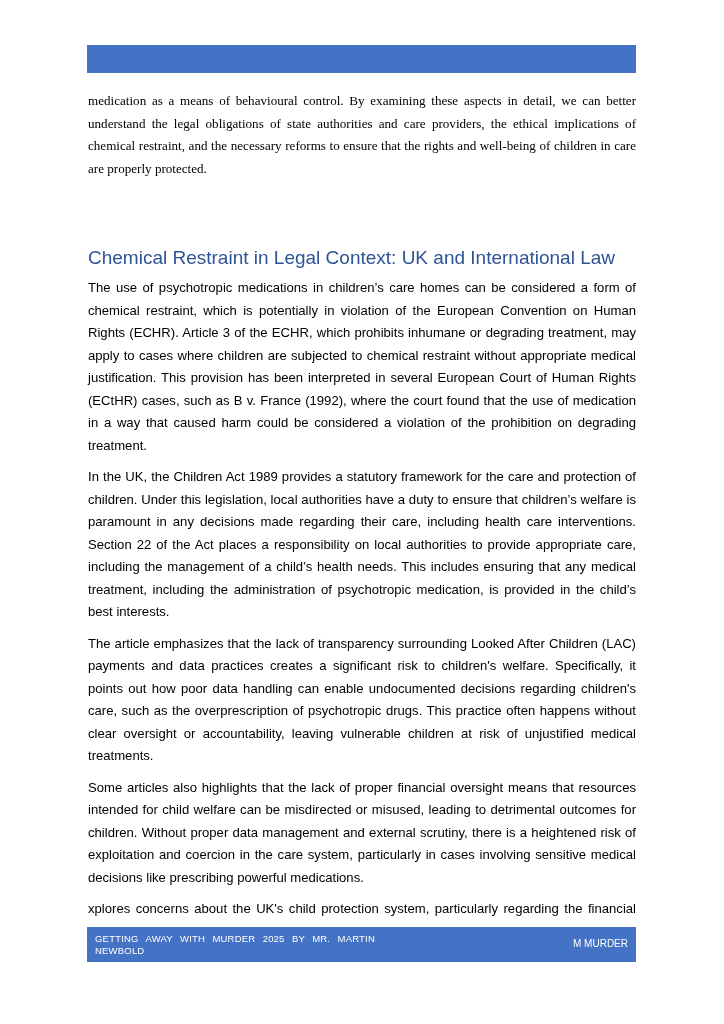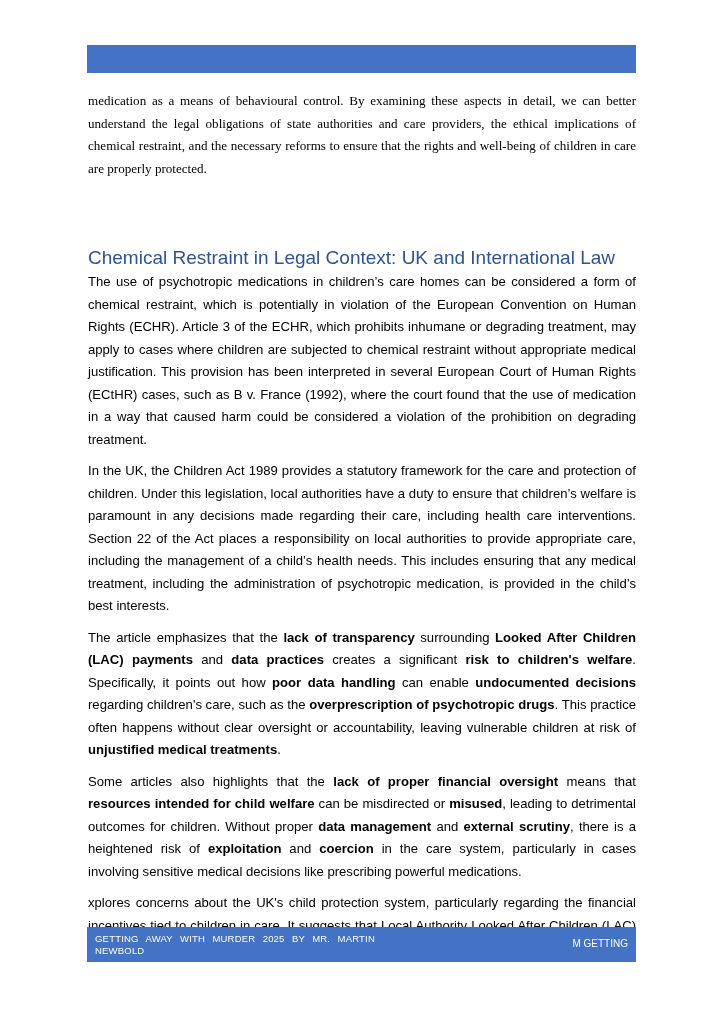--- a/index.html
+++ b/index.html
@@ -3,25 +3,25 @@
 <meta charset="utf-8">
 <style>
   html, body { margin: 0; padding: 0; background: #ffffff; }
   body { width: 724px; height: 1024px; position: relative; overflow: hidden;
          font-family: "Liberation Sans", "DejaVu Sans", sans-serif; color: #000; }
   .header-bar { position: absolute; left: 87px; top: 45px; width: 549px; height: 28px;
                 background: #4472C4; color: #ffffff; font-size: 13px; line-height: 28px;
                 text-align: center; white-space: pre; }
   .content { position: absolute; left: 88px; top: 90px; width: 548px; font-family: Liberation Serif, serif; }
   .para { font-size: 13.1px; line-height: 22.5px; text-align: justify; margin: 0 0 9px 0; }
-  .para b { font-weight: bold; }
+  .para b { font-weight: normal; }
   .intro { margin-bottom: 0; }
   .heading { color: #2F5496; font-size: 19px; font-weight: normal; margin: 0;
              position: absolute; left: 88px; top: 245px; width: 548px; line-height: 26px; }
-  .body-wrap { position: absolute; left: 88px; top: 271px; width: 548px; }
+  .body-wrap { position: absolute; left: 88px; top: 277px; width: 548px; }
   .footer-bar { position: absolute; left: 87px; top: 927px; width: 549px; height: 35px;
                 background: #4472C4; color: #ffffff; font-size: 9.5px; }
   .footer-left { position: absolute; left: 8px; top: 6px; width: 280px; line-height: 12px;
                  text-transform: uppercase; text-align: justify; letter-spacing: 0.2px; }
   .footer-right { position: absolute; right: 8px; top: 11px; line-height: 12px; font-size: 10px; }
 </style>
 </head>
 <body>
 
 <div class="header-bar">
@@ -37,14 +37,14 @@
 <div class="body-wrap">
   <p class="para"><span>The use of psychotropic medications in children’s care homes can be considered a form of chemical restraint, which is potentially in violation of the European Convention on Human Rights (ECHR). Article 3 of the ECHR, which prohibits inhumane or degrading treatment, may apply to cases where children are subjected to chemical restraint without appropriate medical justification. This provision has been interpreted in several European Court of Human Rights (ECtHR) cases, such as B v. France (1992), where the court found that the use of medication in a way that caused harm could be considered a violation of the prohibition on degrading treatment.</span></p>
   <p class="para"><span>In the UK, the Children Act 1989 provides a statutory framework for the care and protection of children. Under this legislation, local authorities have a duty to ensure that children’s welfare is paramount in any decisions made regarding their care, including health care interventions. Section 22 of the Act places a responsibility on local authorities to provide appropriate care, including the management of a child’s health needs. This includes ensuring that any medical treatment, including the administration of psychotropic medication, is provided in the child’s best interests.</span></p>
   <p class="para"><span>The article emphasizes that the </span><b>lack of transparency</b><span> surrounding </span><b>Looked After Children (LAC) payments</b><span> and </span><b>data practices</b><span> creates a significant </span><b>risk to children's welfare</b><span>. Specifically, it points out how </span><b>poor data handling</b><span> can enable </span><b>undocumented decisions</b><span> regarding children's care, such as the </span><b>overprescription of psychotropic drugs</b><span>. This practice often happens without clear oversight or accountability, leaving vulnerable children at risk of </span><b>unjustified medical treatments</b><span>.</span></p>
   <p class="para"><span>Some articles also highlights that the </span><b>lack of proper financial oversight</b><span> means that </span><b>resources intended for child welfare</b><span> can be misdirected or </span><b>misused</b><span>, leading to detrimental outcomes for children. Without proper </span><b>data management</b><span> and </span><b>external scrutiny</b><span>, there is a heightened risk of </span><b>exploitation</b><span> and </span><b>coercion</b><span> in the care system, particularly in cases involving sensitive medical decisions like prescribing powerful medications.</span></p>
   <p class="para"><span>xplores concerns about the UK's child protection system, particularly regarding the financial incentives tied to children in care. It suggests that Local Authority Looked After Children (LAC) payments—funds allocated to local authorities for the care of children—may inadvertently</span></p>
 </div>
 
 <div class="footer-bar">
   <div class="footer-left">GETTING AWAY WITH MURDER  2025 BY MR. MARTIN NEWBOLD</div>
-  <div class="footer-right">M GETTING</div>
+  <div class="footer-right">M MURDER</div>
 </div>
 
 </body></html>

